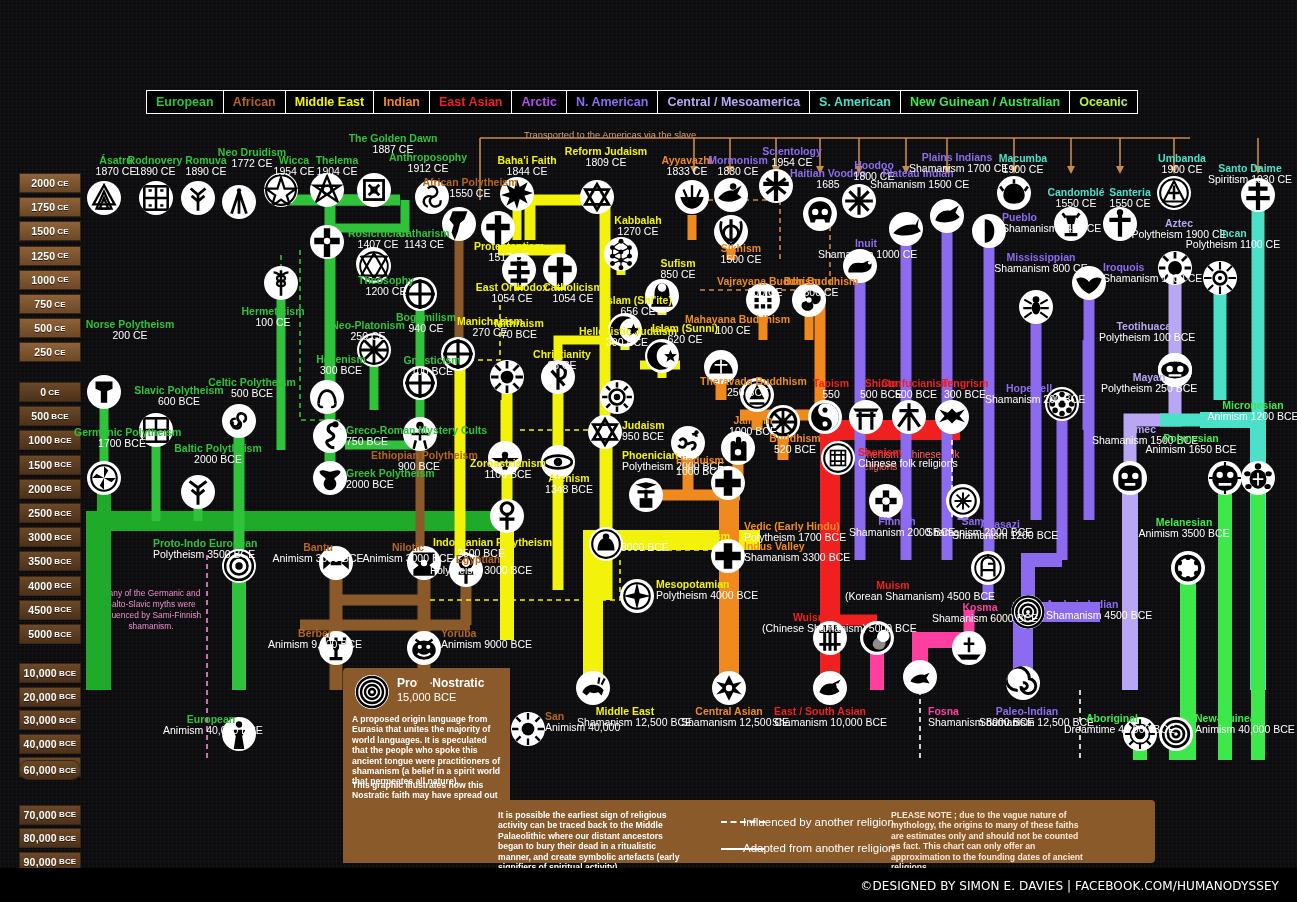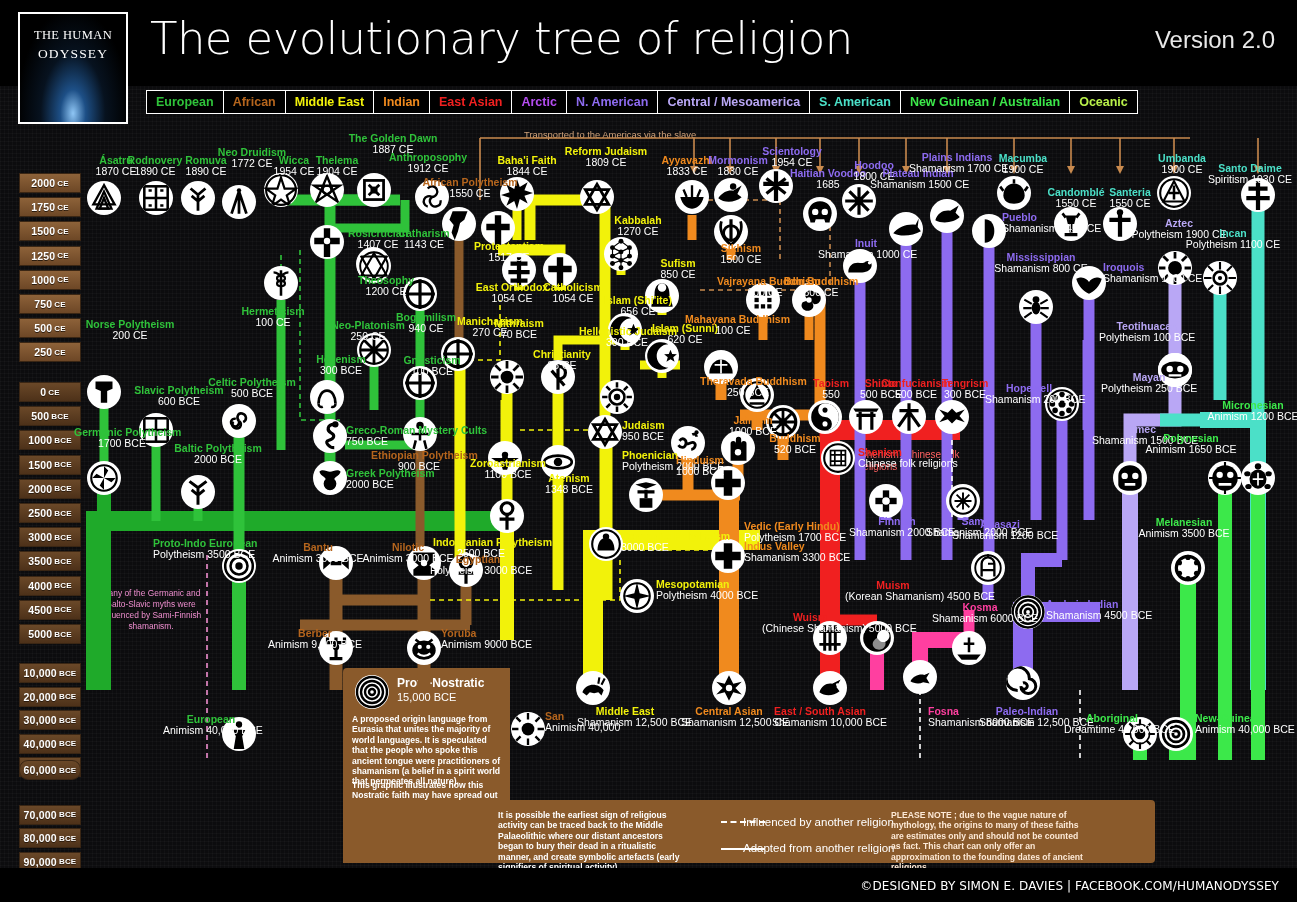--- a/index.html
+++ b/index.html
@@ -66,28 +66,20 @@
   #footer { position:absolute; left:0; bottom:0; width:1297px; height:34px; background:#000; }
   #credit { position:absolute; right:18px; bottom:9px; font-size:12px; letter-spacing:.1px; color:#fff;
             font-family:"DejaVu Sans", sans-serif; }
   .note { position:absolute; font-size:8.4px; line-height:10px; }
 </style>
 </head>
 <body>
 
 <div id="root">
 
-  <div id="header">
-    <div id="logo">
-      <div class="lg1">THE HUMAN</div>
-      <div class="lg2">ODYSSEY</div>
-    </div>
-    <div id="title">The evolutionary tree of religion</div>
-    <div id="version">Version 2.0</div>
-  </div>
 
   <div id="tabs">
       <div class="tab" style="color: rgb(47, 194, 58);">European</div>
       <div class="tab" style="color: rgb(181, 101, 29);">African</div>
       <div class="tab" style="color: rgb(242, 242, 10);">Middle East</div>
       <div class="tab" style="color: rgb(240, 138, 30);">Indian</div>
       <div class="tab" style="color: rgb(240, 32, 32);">East Asian</div>
       <div class="tab" style="color: rgb(180, 77, 240);">Arctic</div>
       <div class="tab" style="color: rgb(141, 107, 240);">N. American</div>
       <div class="tab" style="color: rgb(185, 167, 245);">Central / Mesoamerica</div>

